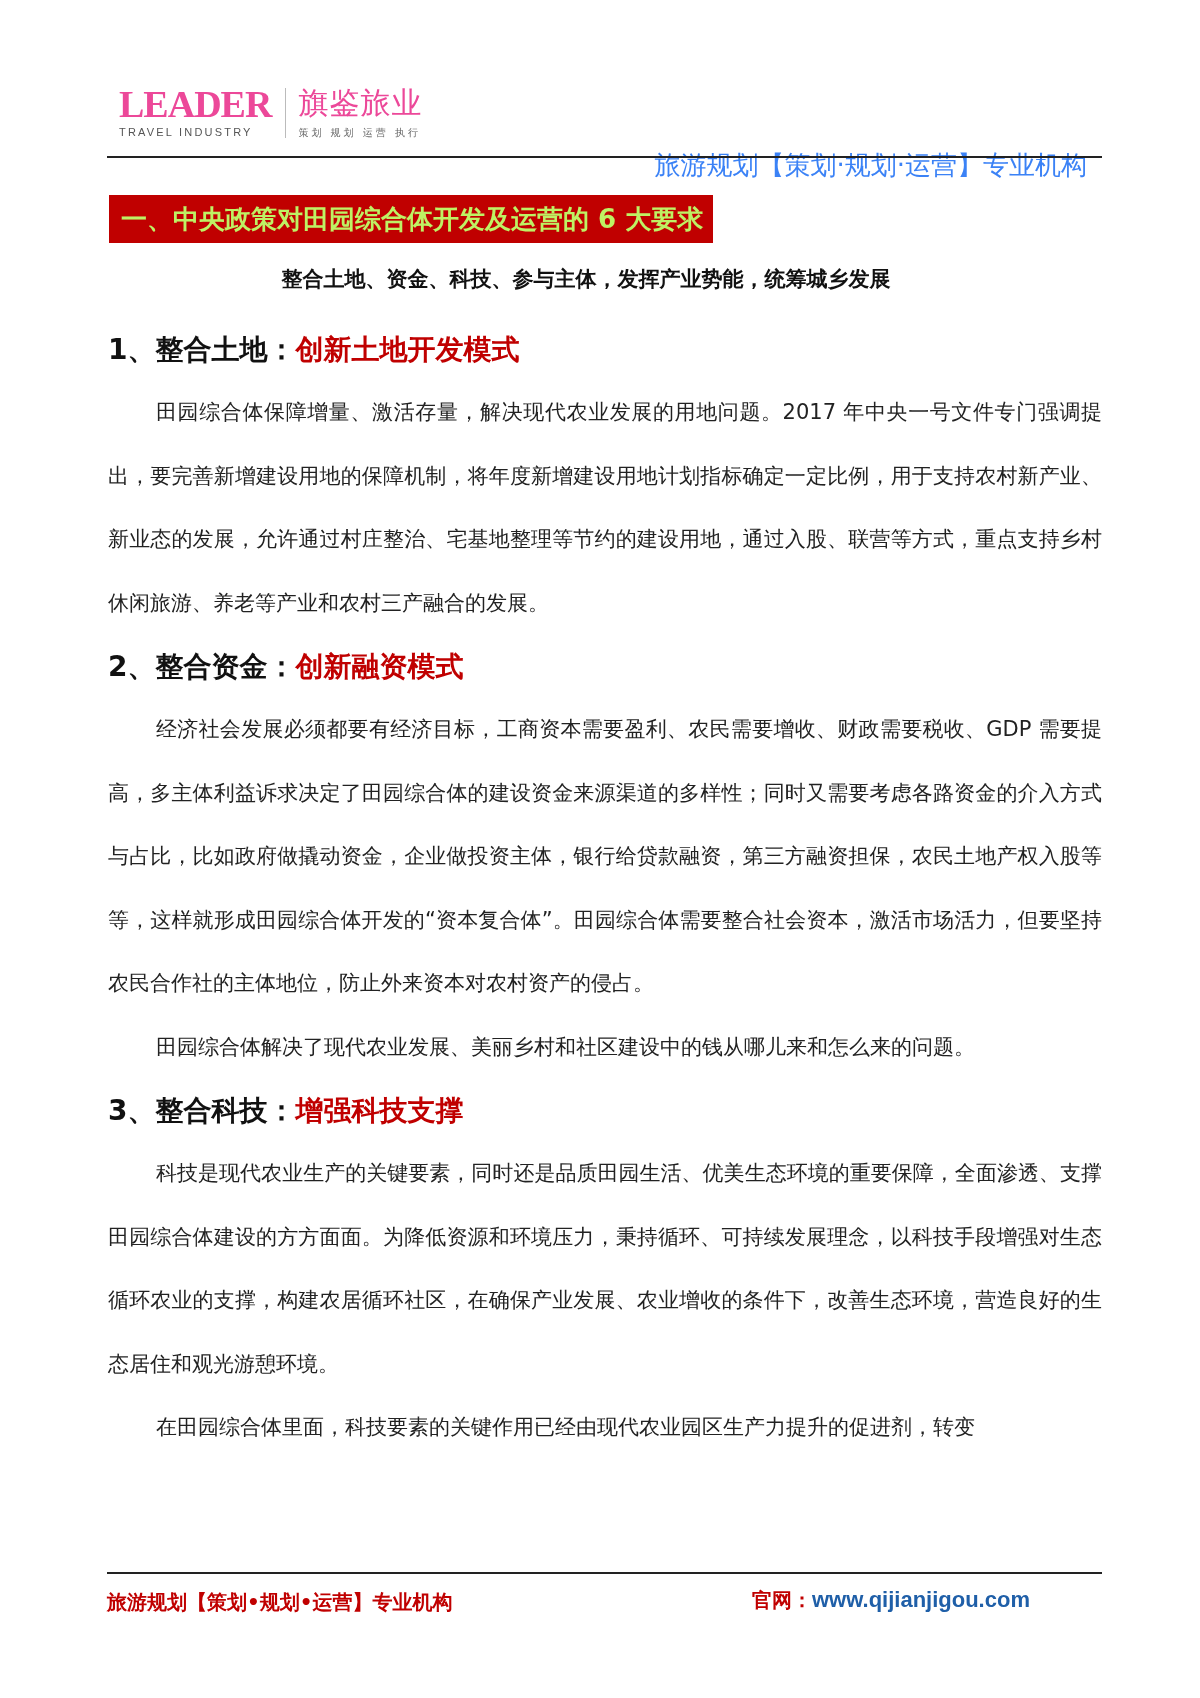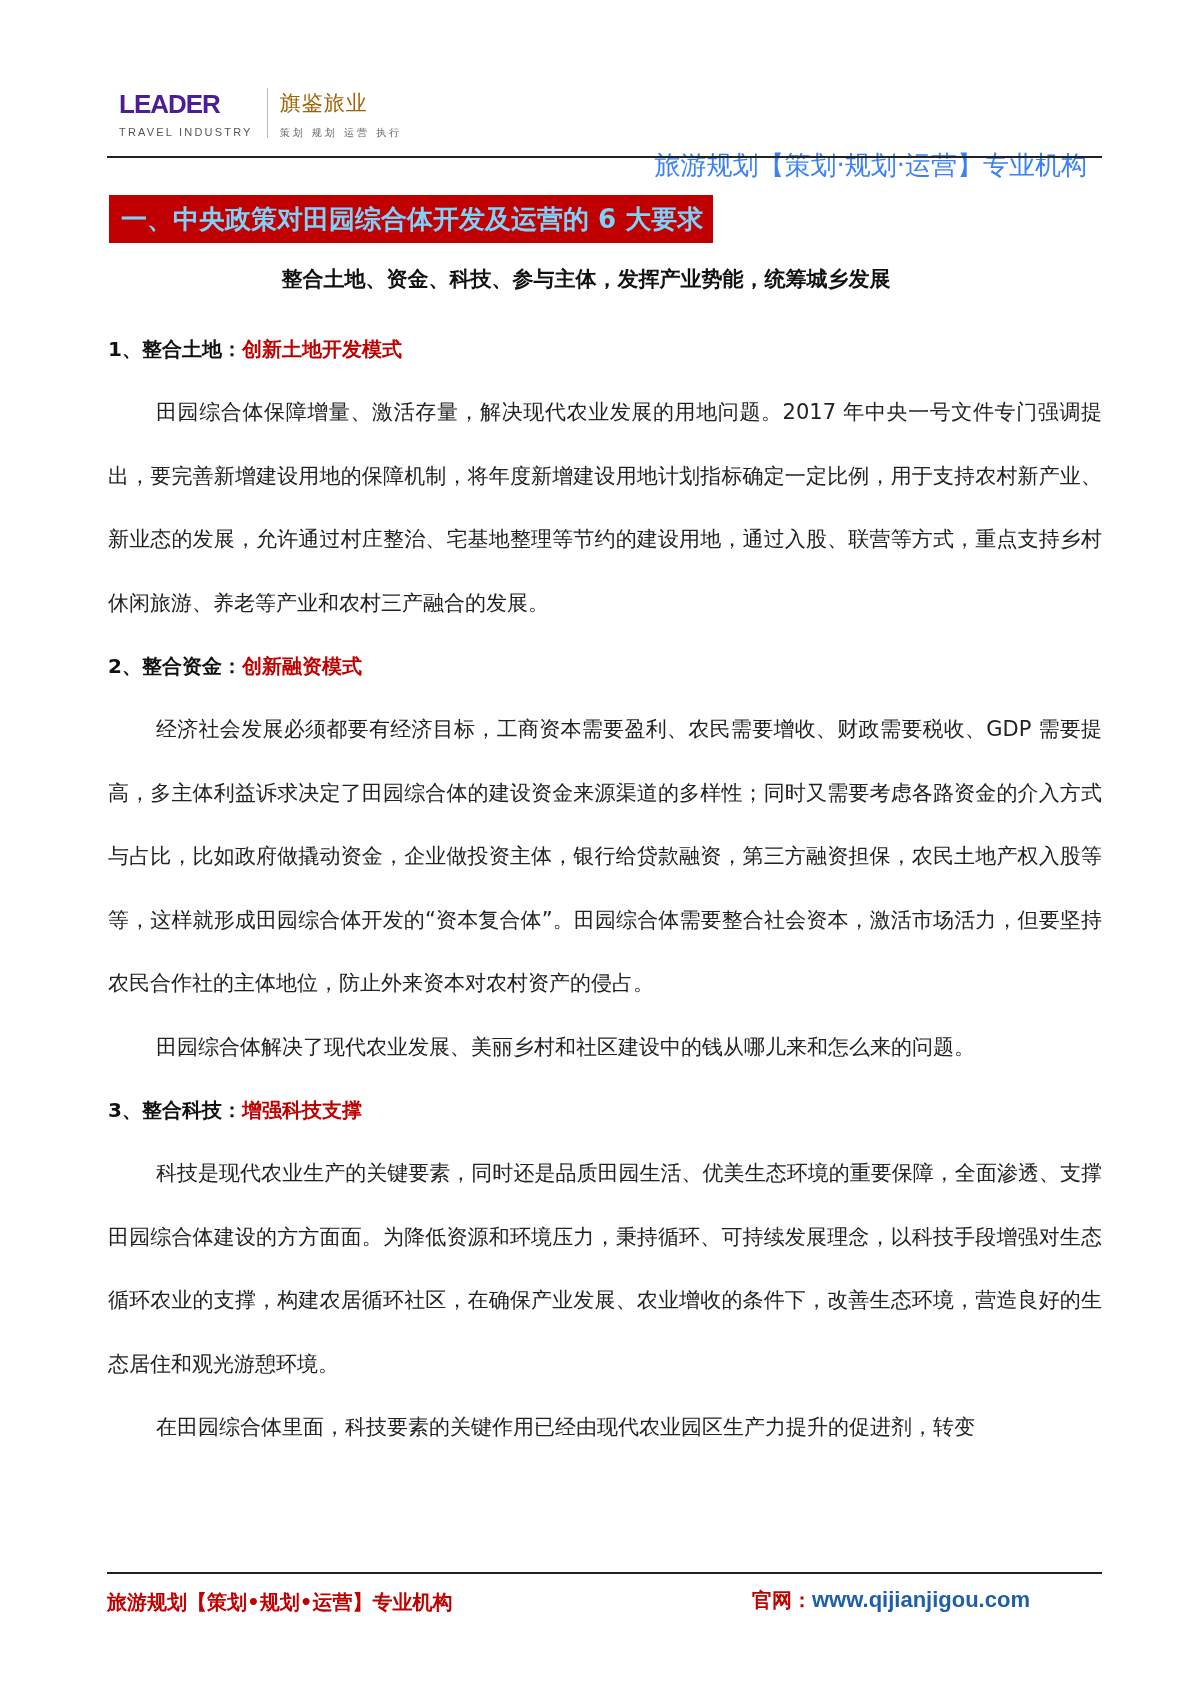--- a/index.html
+++ b/index.html
@@ -1,33 +1,33 @@
 <!DOCTYPE html>
 <html><head>
 <meta charset="utf-8">
 <style>
   html, body { margin: 0; padding: 0; background: #ffffff; }
   body { width: 1200px; height: 1698px; position: relative; font-family: "DejaVu Sans", "Liberation Sans", sans-serif; color: #222; overflow: hidden; }
   .header { position: absolute; left: 107px; top: 84px; width: 992px; height: 72px; }
   .logo { position: absolute; left: 12px; top: 0; display: flex; align-items: flex-start; }
   .logo-en { display: flex; flex-direction: column; }
-  .logo-word { font-family: Liberation Sans, sans-serif; font-weight: bold; font-size: 26px; color: #4c1d95; letter-spacing: -1px; line-height: 40px; }
+  .logo-word { font-family: Liberation Serif, serif; font-weight: bold; font-size: 38px; color: #ec4899; letter-spacing: -1px; line-height: 40px; }
   .logo-sub { font-family: "Liberation Sans", sans-serif; font-size: 11px; color: #555; letter-spacing: 2.2px; margin-top: 2px; }
   .logo-divider { width: 1px; height: 50px; background: #bbb; margin: 4px 12px 0 14px; }
   .logo-cn { display: flex; flex-direction: column; }
-  .logo-cn-name { font-size: 21px; color: #a16207; line-height: 38px; letter-spacing: 1px; font-family: Liberation Serif, serif; }
+  .logo-cn-name { font-size: 30px; color: #ec4899; line-height: 38px; letter-spacing: 1px; font-family: Liberation Serif, serif; }
   .logo-cn-sub { font-size: 10px; color: #666; letter-spacing: 3px; margin-top: 4px; }
   .header-slogan { position: absolute; right: 12px; top: 36px; font-size: 26px; color: #3b82f6; margin-top: 28px; }
   .header-rule { position: absolute; left: 107px; top: 156px; width: 995px; height: 2px; background: #222; }
 
-  .section-banner { position: absolute; left: 109px; top: 195px; height: 48px; padding: 0 10px 0 12px; background: #c00000; color: #7dd3fc; font-weight: bold; font-size: 26px; line-height: 48px; }
+  .section-banner { position: absolute; left: 109px; top: 195px; height: 48px; padding: 0 10px 0 12px; background: #c00000; color: #bef264; font-weight: bold; font-size: 26px; line-height: 48px; }
   .subtitle { position: absolute; left: 0; width: 1172px; top: 265px; text-align: center; font-weight: bold; font-size: 21px; color: #111; }
 
   .content { position: absolute; left: 108px; top: 318px; width: 994px; }
-  .heading { font-weight: bold; font-size: 20px; color: #111; height: 63px; line-height: 63px; }
+  .heading { font-weight: bold; font-size: 28px; color: #111; height: 63px; line-height: 63px; }
   .heading .hl { color: #c00000; }
   .para { font-size: 21px; line-height: 63.5px; color: #222; text-align: justify; text-indent: 48px; margin: 0; }
 
   .footer-rule { position: absolute; left: 107px; top: 1572px; width: 995px; height: 2px; background: #222; }
   .footer-left { position: absolute; left: 107px; top: 1589px; font-weight: bold; font-size: 20px; color: #c00000; }
   .footer-right { position: absolute; left: 752px; top: 1587px; font-weight: bold; font-size: 20px; }
   .footer-right .lbl { color: #c00000; }
   .footer-right a { color: #1f5fa8; font-family: "Liberation Sans", sans-serif; font-size: 22px; }
 </style>
 </head>

